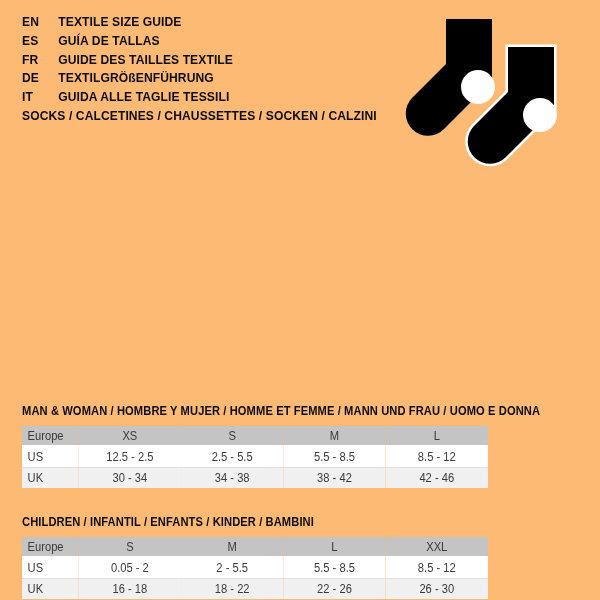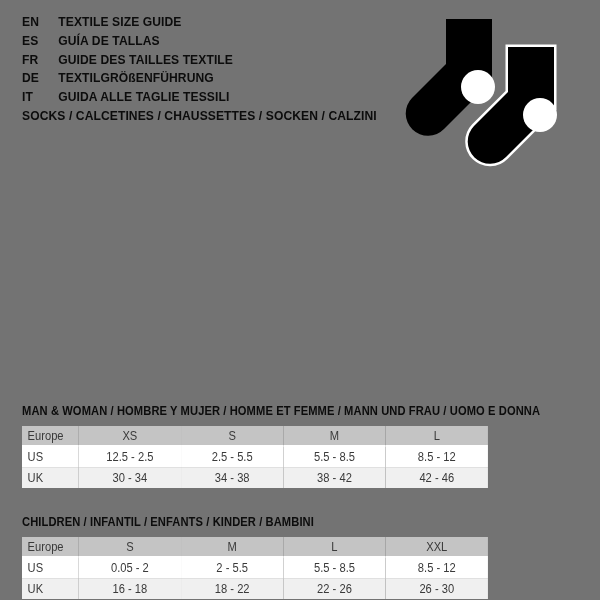--- a/index.html
+++ b/index.html
@@ -4,21 +4,21 @@
 <style>
   * { margin: 0; padding: 0; box-sizing: border-box; }
   html, body { background: #ffffff; }
   body {
     width: 600px; height: 600px;
     font-family: "Liberation Sans", "DejaVu Sans", sans-serif;
     color: #0c0c0c;
   }
   .page {
     position: relative; width: 600px; height: 600px;
-    background: #737373; overflow: hidden; padding-left: 48px;
+    background: #fdba74; overflow: hidden; padding-left: 48px;
   }
 
   
   .condense { transform: scaleX(0.93); transform-origin: 0 0; }
 
   
   .lang-block { position: absolute; left: 22px; top: 13px; white-space: nowrap; }
   .lang-row { display: flex; font-weight: bold; font-size: 13px; line-height: 18.8px; letter-spacing: 0.1px; }
   .lang-code { width: 39px; flex: 0 0 39px; }
 

